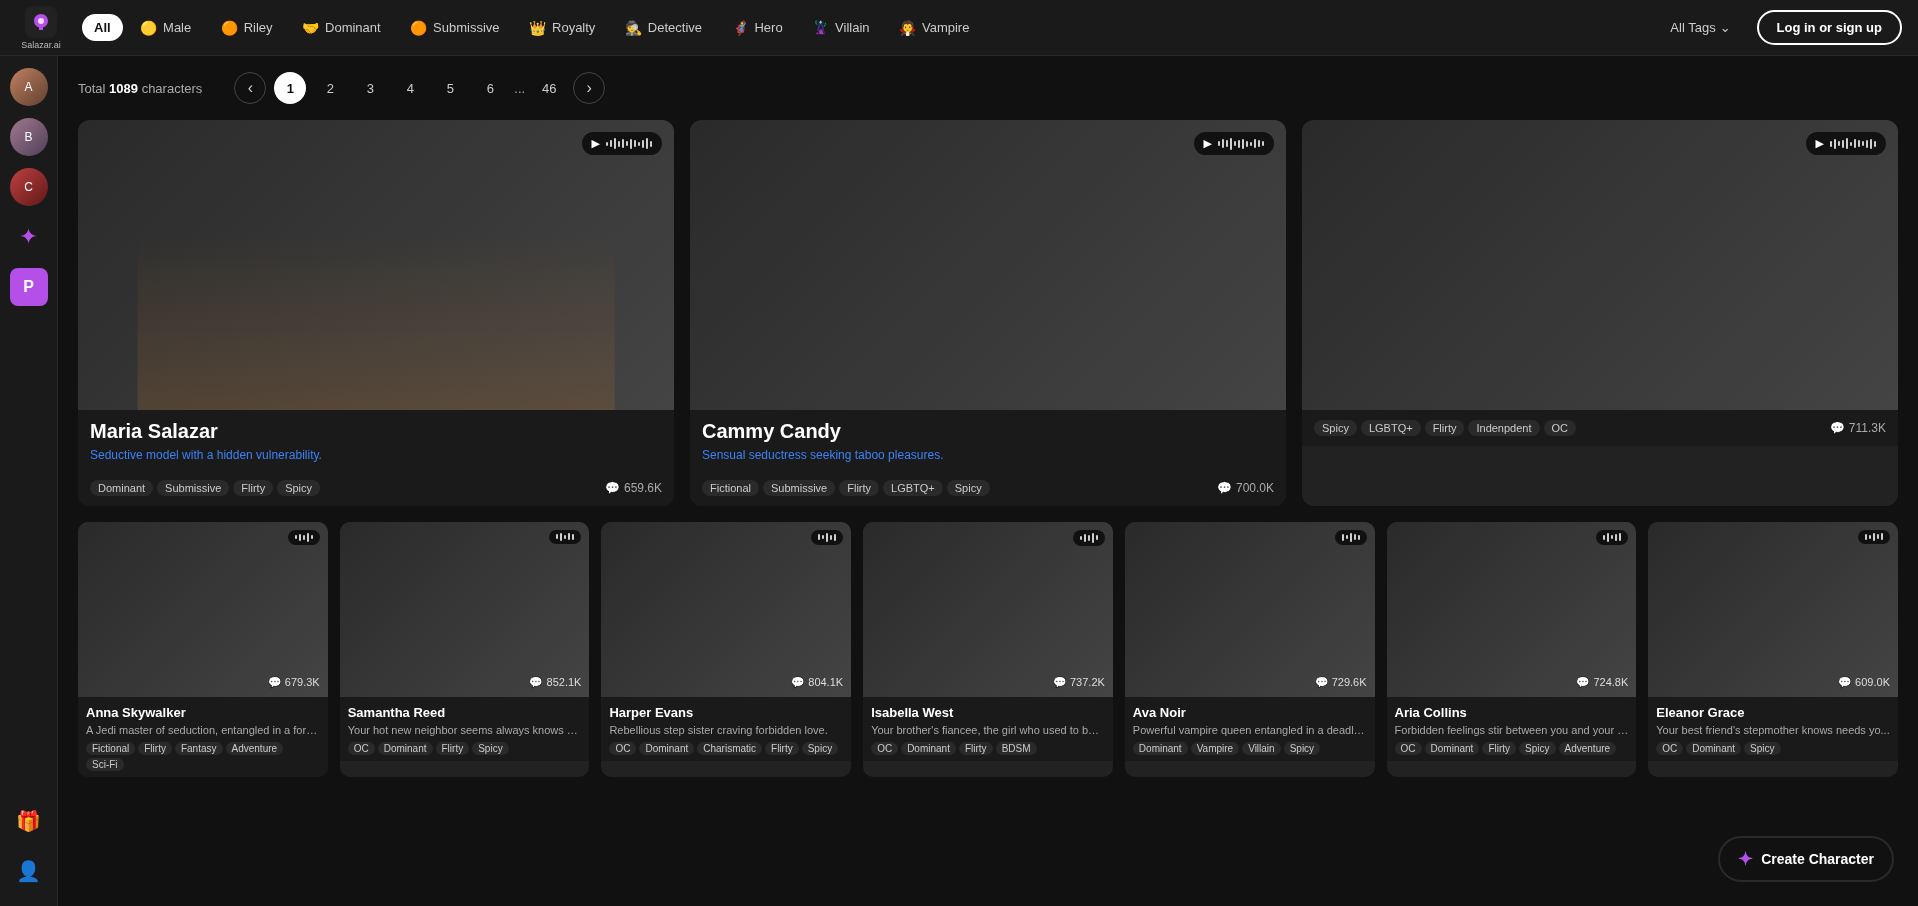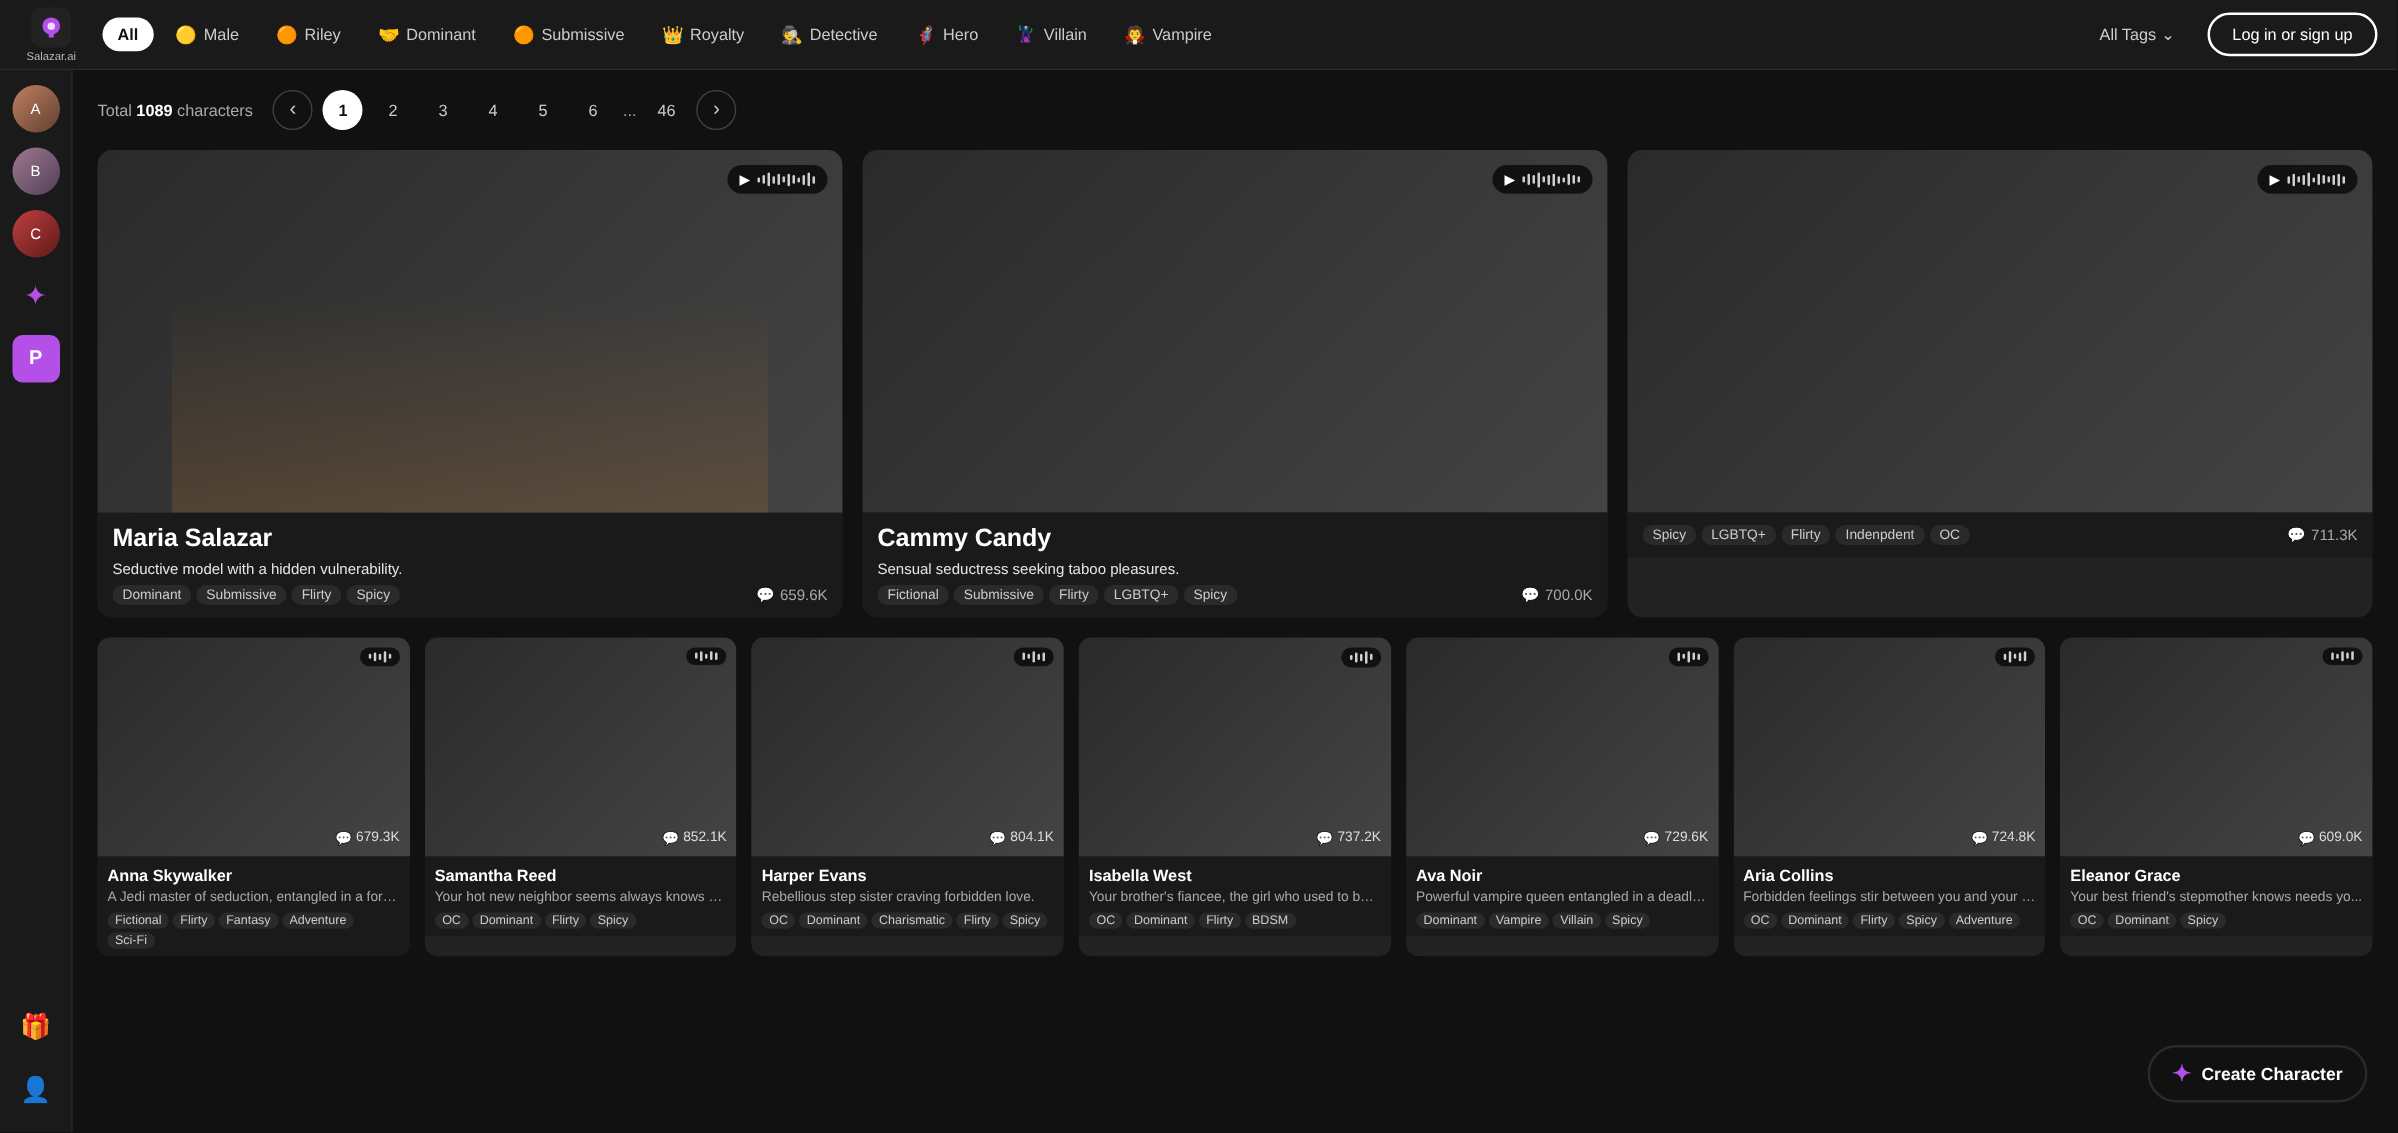--- a/index.html
+++ b/index.html
@@ -78,21 +78,21 @@
       margin-left: auto;
     }
     .login-btn {
       margin-left: 8px;
       padding: 8px 18px;
       border: 2px solid #fff;
       border-radius: 20px;
       background: transparent;
       color: #fff;
       font-size: 13px;
-      font-weight: 400;
+      font-weight: 700;
       cursor: pointer;
       white-space: nowrap;
     }
     
     .layout {
       display: flex;
     }
     .sidebar {
       width: 58px;
       background: #1a1a1a;
@@ -149,21 +149,21 @@
     }
     .pagination-bar {
       display: flex;
       align-items: center;
       gap: 8px;
       margin-bottom: 16px;
     }
     .total-text {
       font-size: 13px;
       color: #aaa;
-      margin-right: 8px;
+      margin-right: 24px;
     }
     .total-text strong { color: #fff; }
     .page-btn {
       width: 32px;
       height: 32px;
       border-radius: 50%;
       display: flex;
       align-items: center;
       justify-content: center;
       font-size: 13px;
@@ -233,22 +233,22 @@
       padding: 10px 12px;
       background: #1a1a1a;
     }
     .card-name {
       font-size: 20px;
       font-weight: 700;
       margin-bottom: 4px;
     }
     .card-desc {
       font-size: 12px;
-      color: #e5e5e5;
-      margin-bottom: 4px;
+      color: #3b82f6;
+      margin-bottom: 16px;
       line-height: 1.4;
     }
     .card-footer {
       display: flex;
       align-items: center;
       justify-content: space-between;
       flex-wrap: wrap;
       gap: 4px;
     }
     .tags-row {

